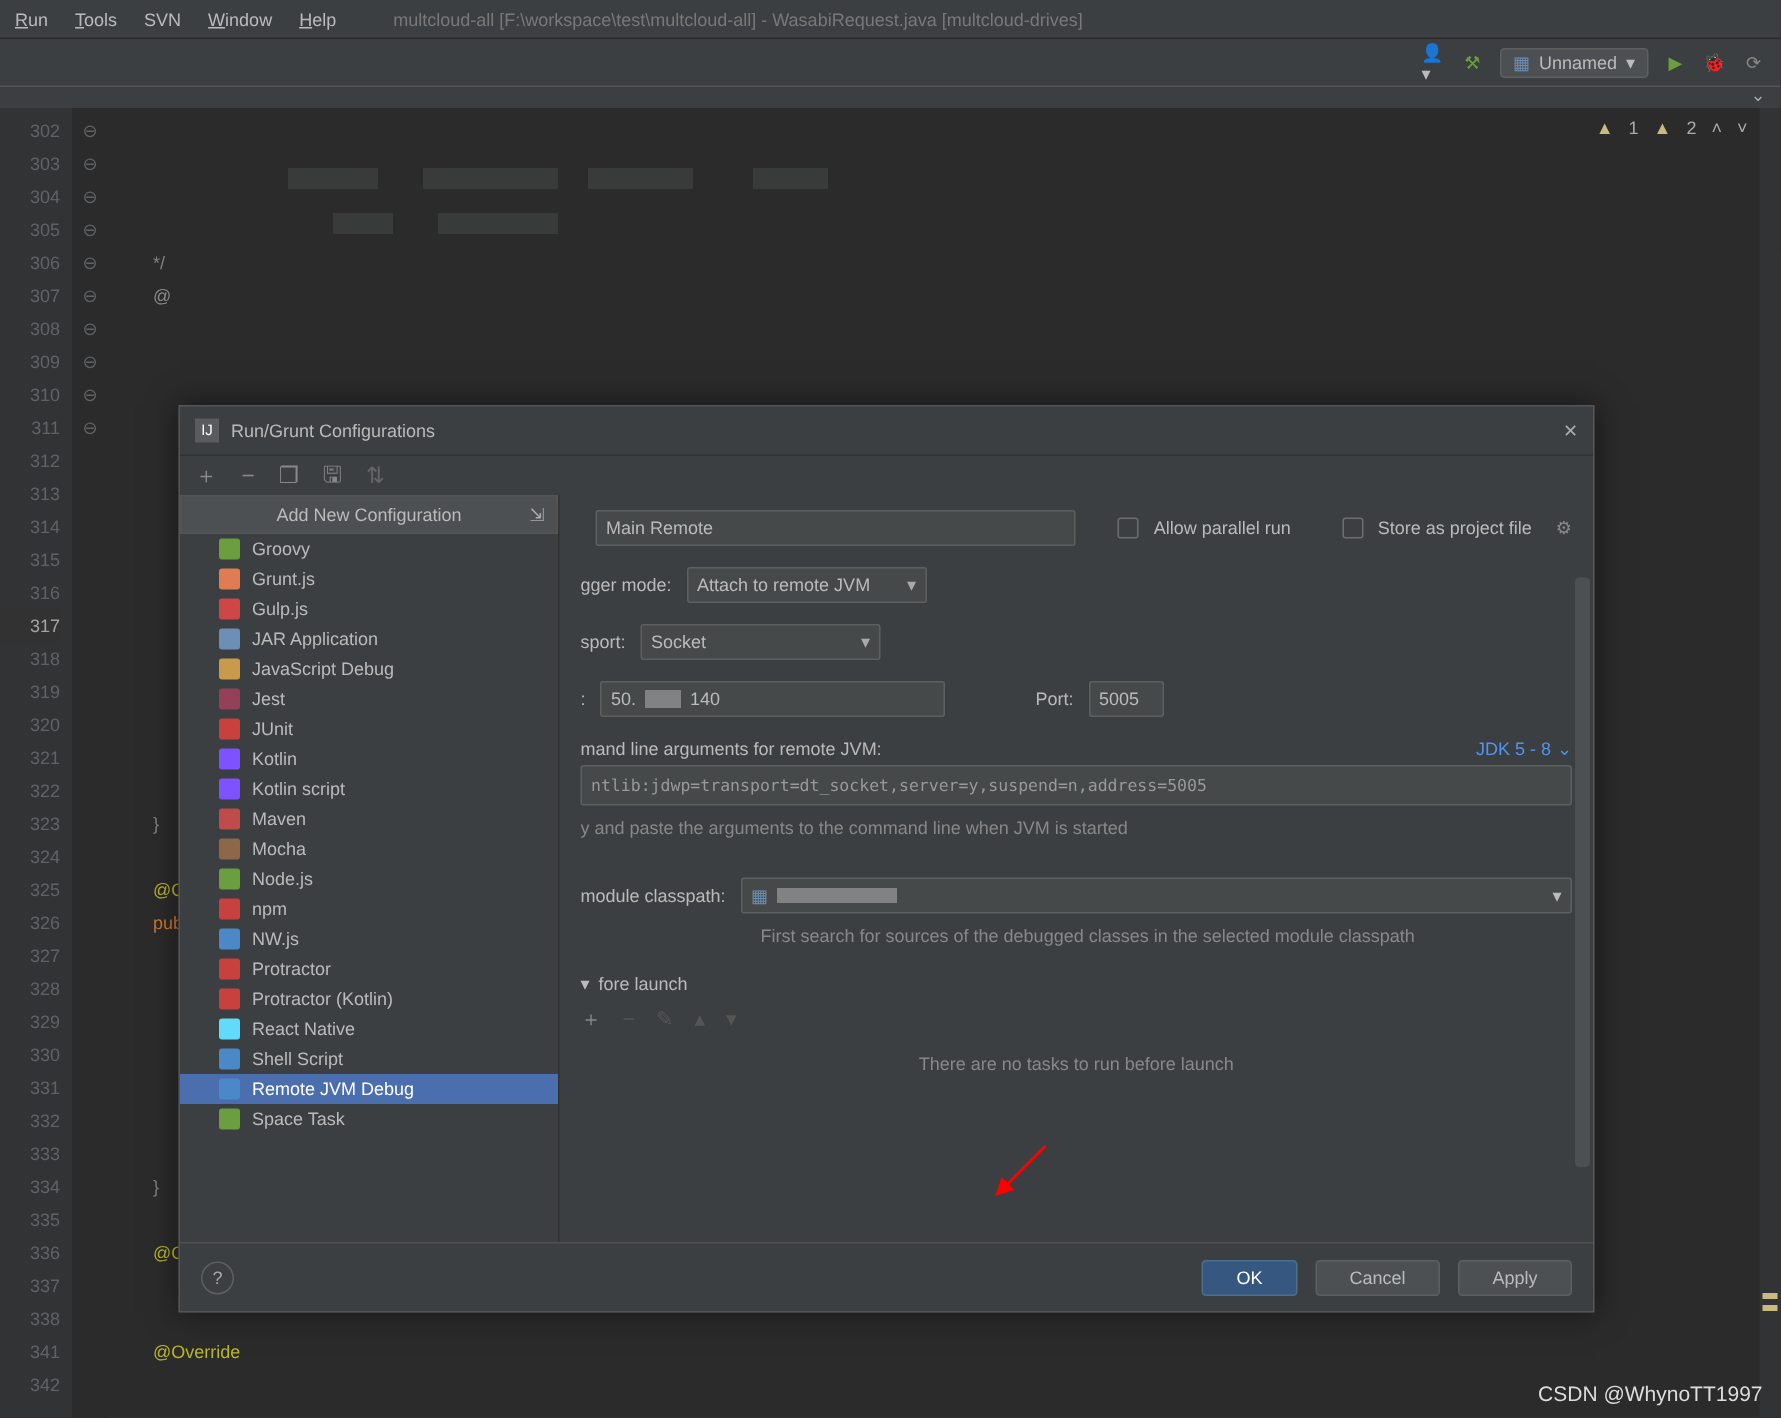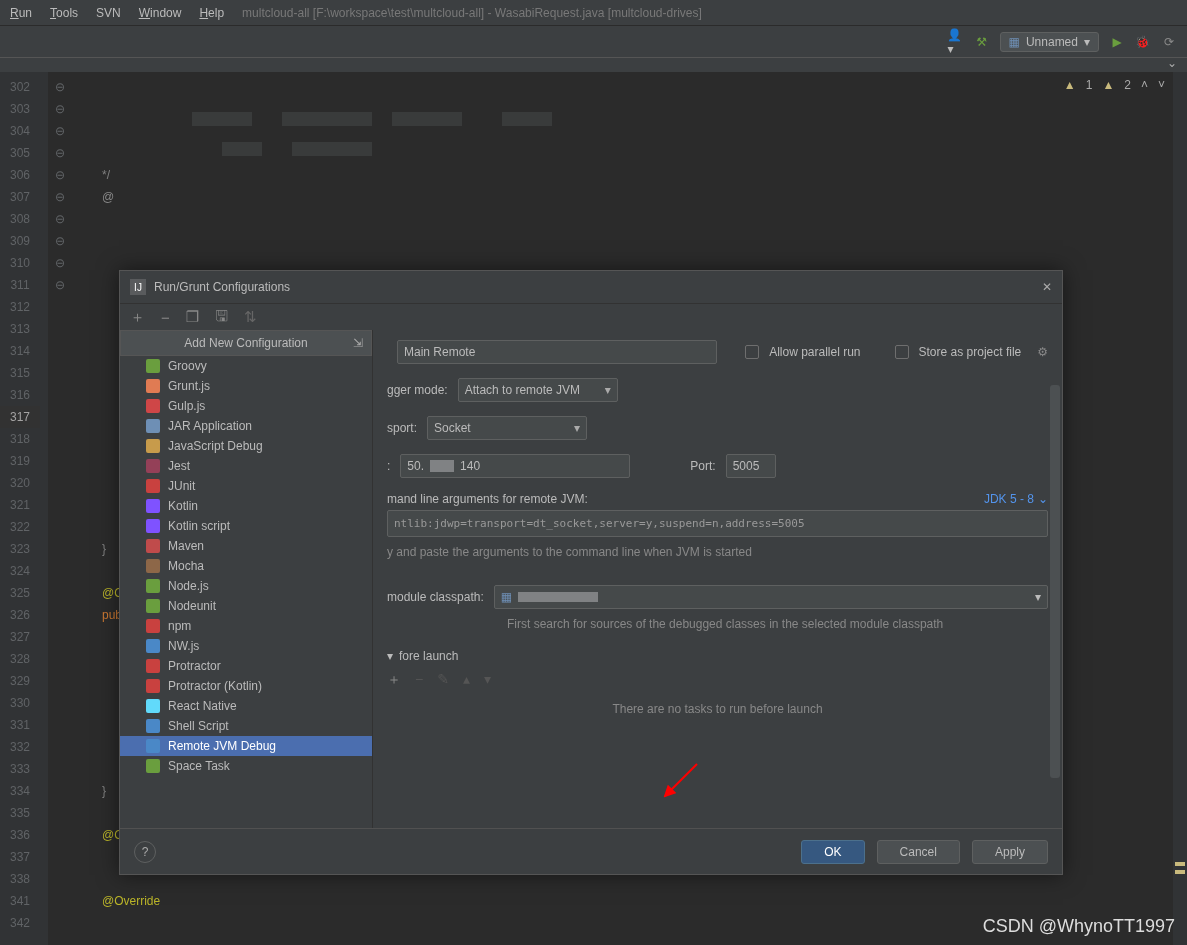--- a/index.html
+++ b/index.html
@@ -1,28 +1,28 @@
 <!DOCTYPE html>
 <html><head>
 <meta charset="utf-8">
 <style>
 * { box-sizing: border-box; margin: 0; padding: 0; font-family: "Segoe UI", sans-serif; font-size: 12px; }
 body { background: #2b2b2b; color: #bbb; width: 1187px; height: 945px; overflow: hidden; position: relative; }
 .menubar { background: #3c3f41; border-bottom: 1px solid #2b2b2b; padding: 4px 10px; display: flex; align-items: center; gap: 18px; height: 26px; color: #bbb; }
 .menubar .menu-item { cursor: pointer; }
 .menubar .menu-item span.u { text-decoration: underline; }
-.menubar .title { color: #787878; }
+.menubar .title { color: #787878; margin-left: 20px; }
 .toolbar { background: #3c3f41; border-bottom: 1px solid #555; height: 32px; display: flex; align-items: center; justify-content: flex-end; padding: 0 10px; gap: 10px; }
 .toolbar .iconbtn { width: 16px; height: 16px; cursor: pointer; display: flex; align-items: center; justify-content: center; }
 .toolbar .run-cfg { background: #4c5052; border: 1px solid #5e6060; border-radius: 3px; padding: 2px 8px; display: flex; align-items: center; gap: 6px; cursor: pointer; }
 .editor-tabs { background: #3c3f41; height: 14px; position: relative; }
 .editor-tabs .chevron { position: absolute; right: 10px; top: -2px; color: #aaa; cursor: pointer; }
 .editor-area { position: relative; background: #2b2b2b; height: calc(945px - 72px); display: flex; }
 .gutter { width: 48px; background: #313335; color: #606366; text-align: right; padding-right: 8px; padding-top: 4px; line-height: 22px; font-family: Consolas, monospace; font-size: 11px; }
-.gutter .ln { height: 22px; text-align: center; }
+.gutter .ln { height: 22px; }
 .gutter .ln.sel { background: #323232; color: #a4a3a3; }
 .fold-gutter { width: 24px; background: #2b2b2b; color: #606366; padding-top:4px; line-height:22px; font-family: Consolas, monospace; text-align:center;}
 .code { flex: 1; position: relative; font-family: Consolas, monospace; line-height: 22px; padding-top:4px; }
 .code .cline { height:22px; padding-left:30px;}
 .code .comment { color: #808080; }
 .code .anno { color: #bbb529; }
 .code .kw { color: #cc7832; }
 .errorbar { position: absolute; top: 6px; right: 22px; display: flex; align-items: center; gap: 10px; color: #aaa; font-size: 11px; }
 .errorbar .warn { color: #c9ba7d; }
 .rightstrip { position:absolute; right:0; top:72px; width:14px; bottom:0; background:#313335; }
@@ -66,21 +66,21 @@
 .bl-toolbar { margin-top: 8px; display: flex; gap: 14px; color: #888; }
 .bl-toolbar span { cursor: pointer; font-size:14px;}
 .bl-list { height: 40px; display:flex; align-items:center; justify-content:center; color:#888; border:none;}
 .dialog-footer { height: 46px; background: #3c3f41; border-top: 1px solid #515151; display: flex; align-items: center; padding: 0 14px; gap: 12px; }
 .dialog-footer .help { width: 22px; height: 22px; border:1px solid #5e6060; border-radius: 11px; display:flex; align-items:center; justify-content:center; color:#aaa; cursor:pointer;}
 .dialog-footer .spacer { flex:1; }
 .dialog-footer button { padding: 4px 22px; border: 1px solid #5e6060; border-radius: 3px; background: #4c5052; color: #bbb; cursor: pointer; }
 .dialog-footer button.primary { background: #365880; border-color: #4c708c; color: #fff; }
 .arrow-anno { position:absolute; left:286px; top:432px; width:40px; height:40px; pointer-events:none;}
 .arrow-anno svg line { stroke:#ff0000; stroke-width:2;}
-.watermark { position:absolute; right:12px; bottom:8px; color:#ddd; font-size:18px;}
+.watermark { position:absolute; right:12px; bottom:8px; color:#ddd; font-size:14px;}
 .blur-blocks { position:absolute; left:90px; top:40px; right:20px; height:190px; opacity:.45;}
 .blur-blocks div{position:absolute;background:#4c4f50;}
 .scrolltrack { position:absolute; right:2px; top:55px; bottom:50px; width:10px; background:#4c5052; border-radius:3px;}
 .gear { margin-left:6px; color:#888; cursor:pointer;}
 </style>
 </head>
 <body>
 
 <div class="menubar">
   <span class="menu-item"><span class="u">R</span><span></span>un</span>
@@ -316,24 +316,20 @@
             </div>
             <div class="item">
               <span class="ico" style="background: rgb(141, 103, 72); border-radius: 2px;"></span>
               <span>Mocha</span>
             </div>
             <div class="item">
               <span class="ico" style="background: rgb(106, 158, 62); border-radius: 2px;"></span>
               <span>Node.js</span>
             </div>
             <div class="item">
-              <span class="ico" style="background: rgb(106, 158, 62); border-radius: 2px;"></span>
-              <span>Nodeunit</span>
-            </div>
-            <div class="item">
               <span class="ico" style="background: rgb(201, 65, 63); border-radius: 2px;"></span>
               <span>npm</span>
             </div>
             <div class="item">
               <span class="ico" style="background: rgb(74, 136, 199); border-radius: 2px;"></span>
               <span>NW.js</span>
             </div>
             <div class="item">
               <span class="ico" style="background: rgb(201, 65, 63); border-radius: 2px;"></span>
               <span>Protractor</span>

